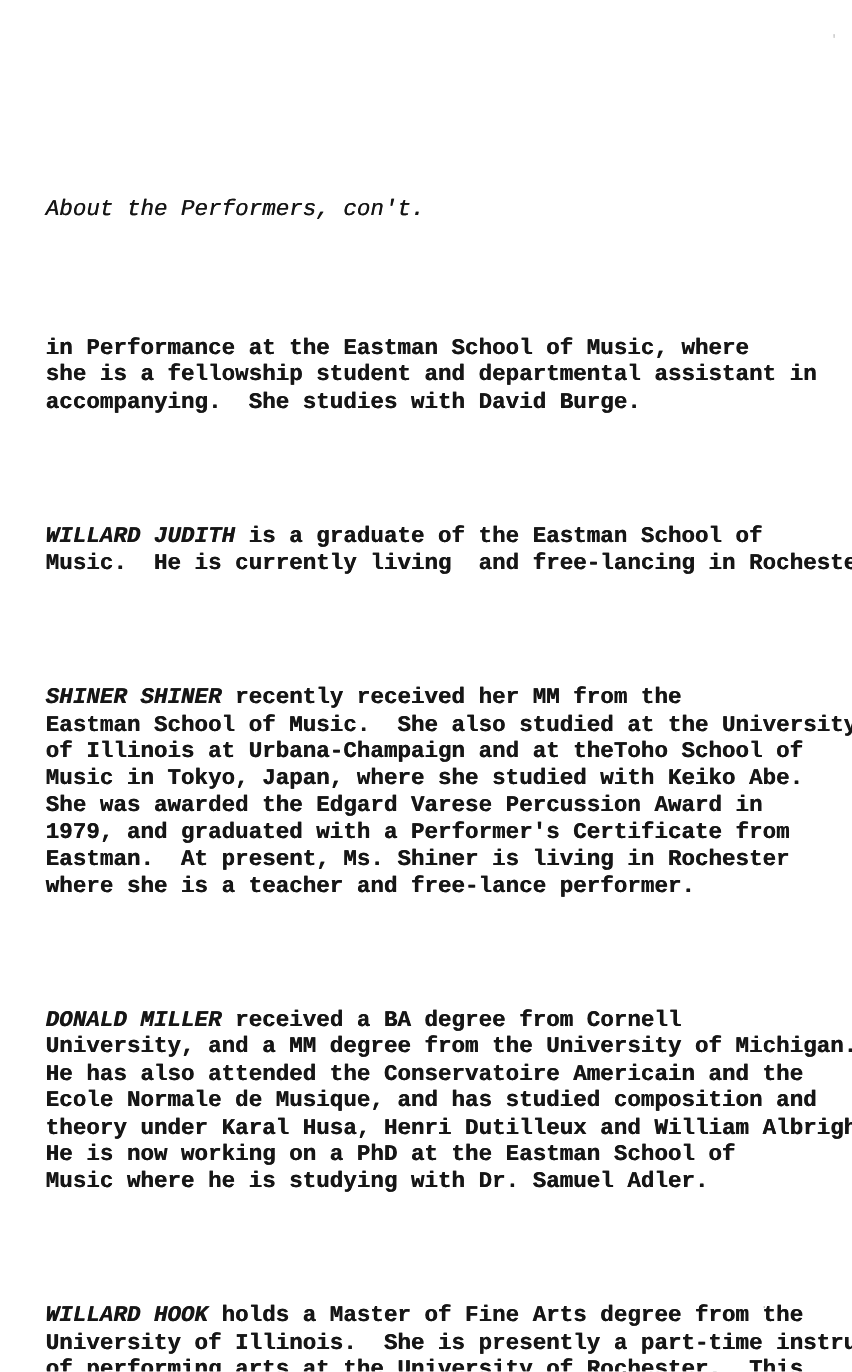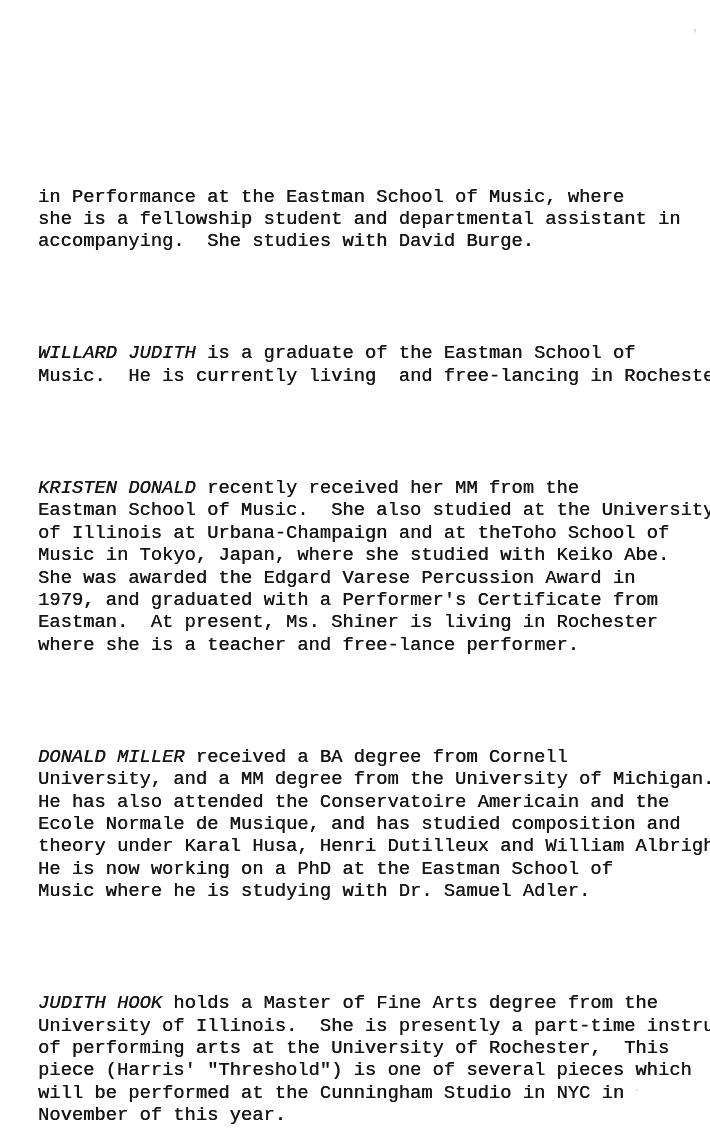--- a/index.html
+++ b/index.html
@@ -25,65 +25,67 @@
     left: 38px;
     right: 0;
     white-space: pre; 
   }
   .heading {
     font-style: italic;
     margin: 0 0 26px 0;
   }
   p.para {
     margin: 0 0 22.4px 0;
+    font-weight: bold;
   }
   .pname {
     font-style: italic;
   }
   .artifact {
     position: absolute;
     color: #b9b9b9;
     font-size: 10px;
     text-shadow: none;
   }
   .artifact.a1 { top: 24px; left: 692px; }
   .artifact.a2 { top: 1078px; left: 634px; }
 </style>
 </head>
 <body>
 
 <div class="page">
   <div class="content">
 
+    <div class="heading">About the Performers, con't.</div>
 
     <p class="para"><em class="pname"></em><span>in Performance at the Eastman School of Music, where
 she is a fellowship student and departmental assistant in
 accompanying.  She studies with David Burge.</span></p>
 
     <p class="para"><em class="pname">WILLARD JUDITH</em><span> is a graduate of the Eastman School of
 Music.  He is currently living  and free-lancing in Rochester.</span></p>
 
-    <p class="para"><em class="pname">KRISTEN DONALD</em><span> recently received her MM from the
+    <p class="para"><em class="pname">SHINER SHINER</em><span> recently received her MM from the
 Eastman School of Music.  She also studied at the University
 of Illinois at Urbana-Champaign and at theToho School of
 Music in Tokyo, Japan, where she studied with Keiko Abe.
 She was awarded the Edgard Varese Percussion Award in
 1979, and graduated with a Performer's Certificate from
 Eastman.  At present, Ms. Shiner is living in Rochester
 where she is a teacher and free-lance performer.</span></p>
 
     <p class="para"><em class="pname">DONALD MILLER</em><span> received a BA degree from Cornell
 University, and a MM degree from the University of Michigan.
 He has also attended the Conservatoire Americain and the
 Ecole Normale de Musique, and has studied composition and
 theory under Karal Husa, Henri Dutilleux and William Albright.
 He is now working on a PhD at the Eastman School of
 Music where he is studying with Dr. Samuel Adler.</span></p>
 
-    <p class="para"><em class="pname">JUDITH HOOK</em><span> holds a Master of Fine Arts degree from the
+    <p class="para"><em class="pname">WILLARD HOOK</em><span> holds a Master of Fine Arts degree from the
 University of Illinois.  She is presently a part-time instructor
 of performing arts at the University of Rochester,  This
 piece (Harris' "Threshold") is one of several pieces which
 will be performed at the Cunningham Studio in NYC in
 November of this year.</span></p>
 
     
 
   </div>
 

